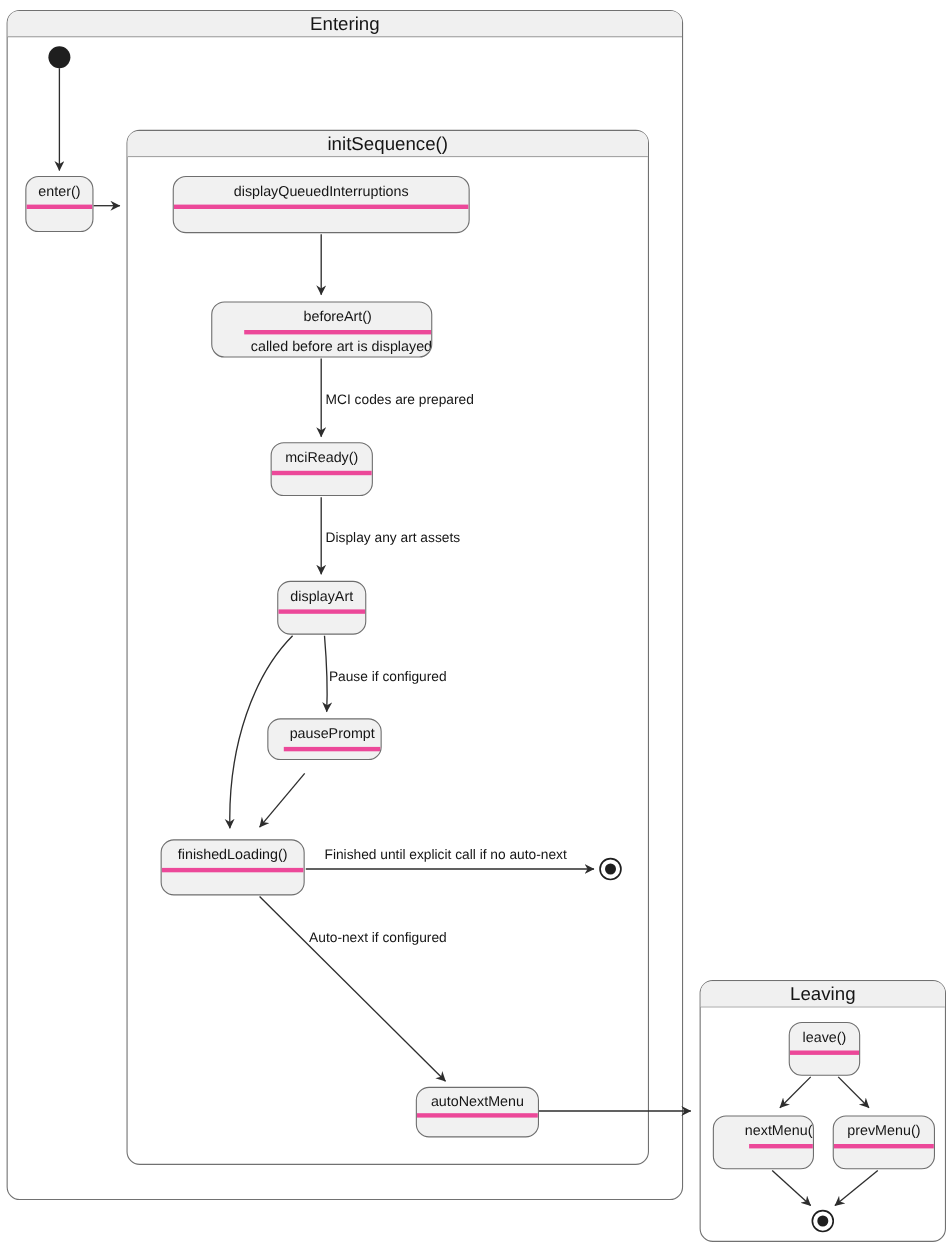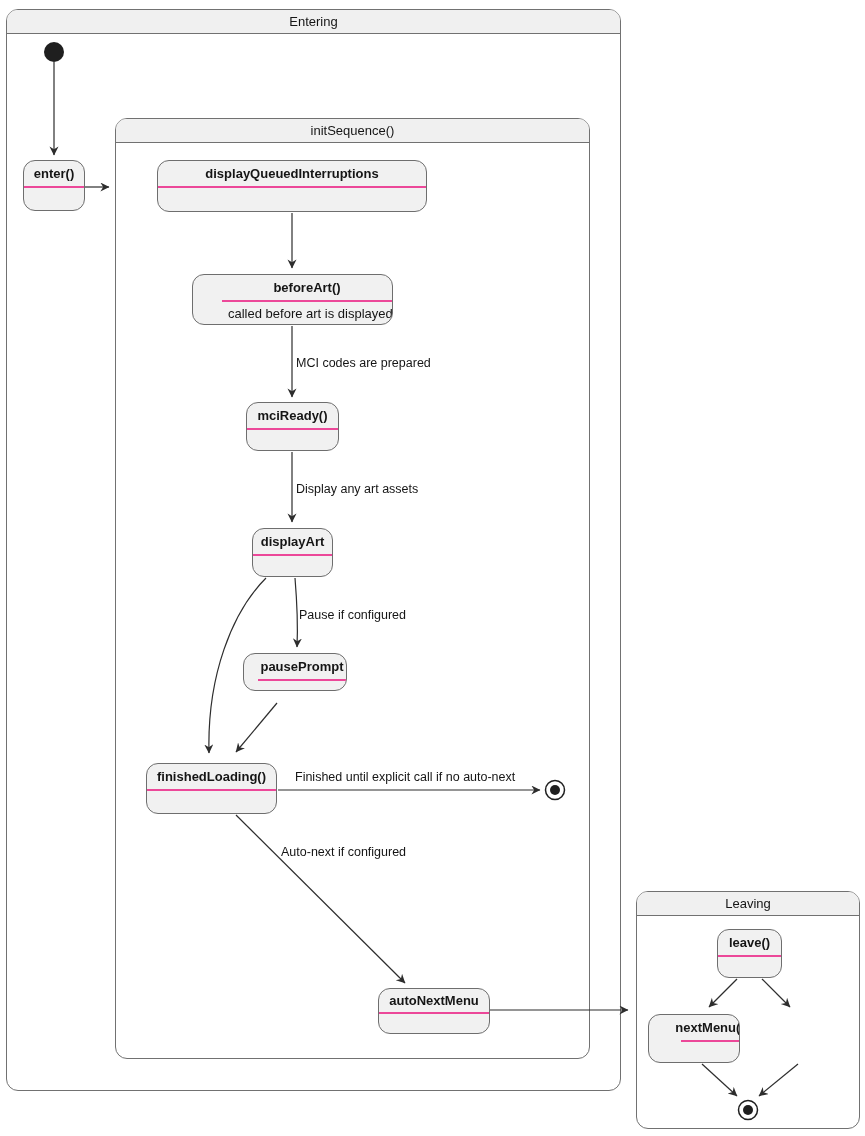--- a/index.html
+++ b/index.html
@@ -22,43 +22,42 @@
     z-index: 1;
   }
   .container-header {
     height: 23px;
     background: #f0f0f0;
     border-bottom: 1.5px solid #717171;
     border-radius: 10px 10px 0 0;
     display: flex;
     align-items: center;
     justify-content: center;
-    font-size: 13px;
+    font-size: 17px;
   }
   
   .state {
     position: absolute;
     background: #f1f1f1;
     border: 1.5px solid #6e6e6e;
     border-radius: 12px;
     box-sizing: border-box;
     z-index: 3;
     display: flex;
     flex-direction: column;
     overflow: hidden;
   }
   .state-title {
     flex: 0 0 25px;
     display: flex;
     align-items: center;
     justify-content: center;
     font-size: 13px;
-    border-bottom: 2px solid #ec4899;
+    border-bottom: 4px solid #ec4899;
     white-space: nowrap;
-    font-weight: bold;
   }
   .state-note {
     flex: 1 1 auto;
     display: flex;
     align-items: center;
     font-size: 13px;
     padding: 2px 6px;
     white-space: nowrap;
   }
   .state-empty { flex: 1 1 auto; }
@@ -176,20 +175,24 @@
   <div class="state" style="left:717px; top:929px; width:65px; height:49px;">
     <div class="state-title">leave()</div>
     <div class="state-empty"></div>
   </div>
 
   <div class="state" style="left:648px; top:1014px; width:92px; height:49px;padding-left:32px;">
     <div class="state-title">nextMenu()</div>
     <div class="state-empty"></div>
   </div>
 
+  <div class="state" style="left:757px; top:1014px; width:93px; height:49px;">
+    <div class="state-title">prevMenu()</div>
+    <div class="state-empty"></div>
+  </div>
 
   <div class="edge-label" style="left:296px; top:356px;">MCI codes are prepared</div>
   <div class="edge-label" style="left:296px; top:482px;">Display any art assets</div>
   <div class="edge-label" style="left:299px; top:608px;">Pause if configured</div>
   <div class="edge-label" style="left:295px; top:770px;">Finished until explicit call if no auto-next</div>
   <div class="edge-label" style="left:281px; top:845px;">Auto-next if configured</div>
 
 </div>
 
 </body></html>

